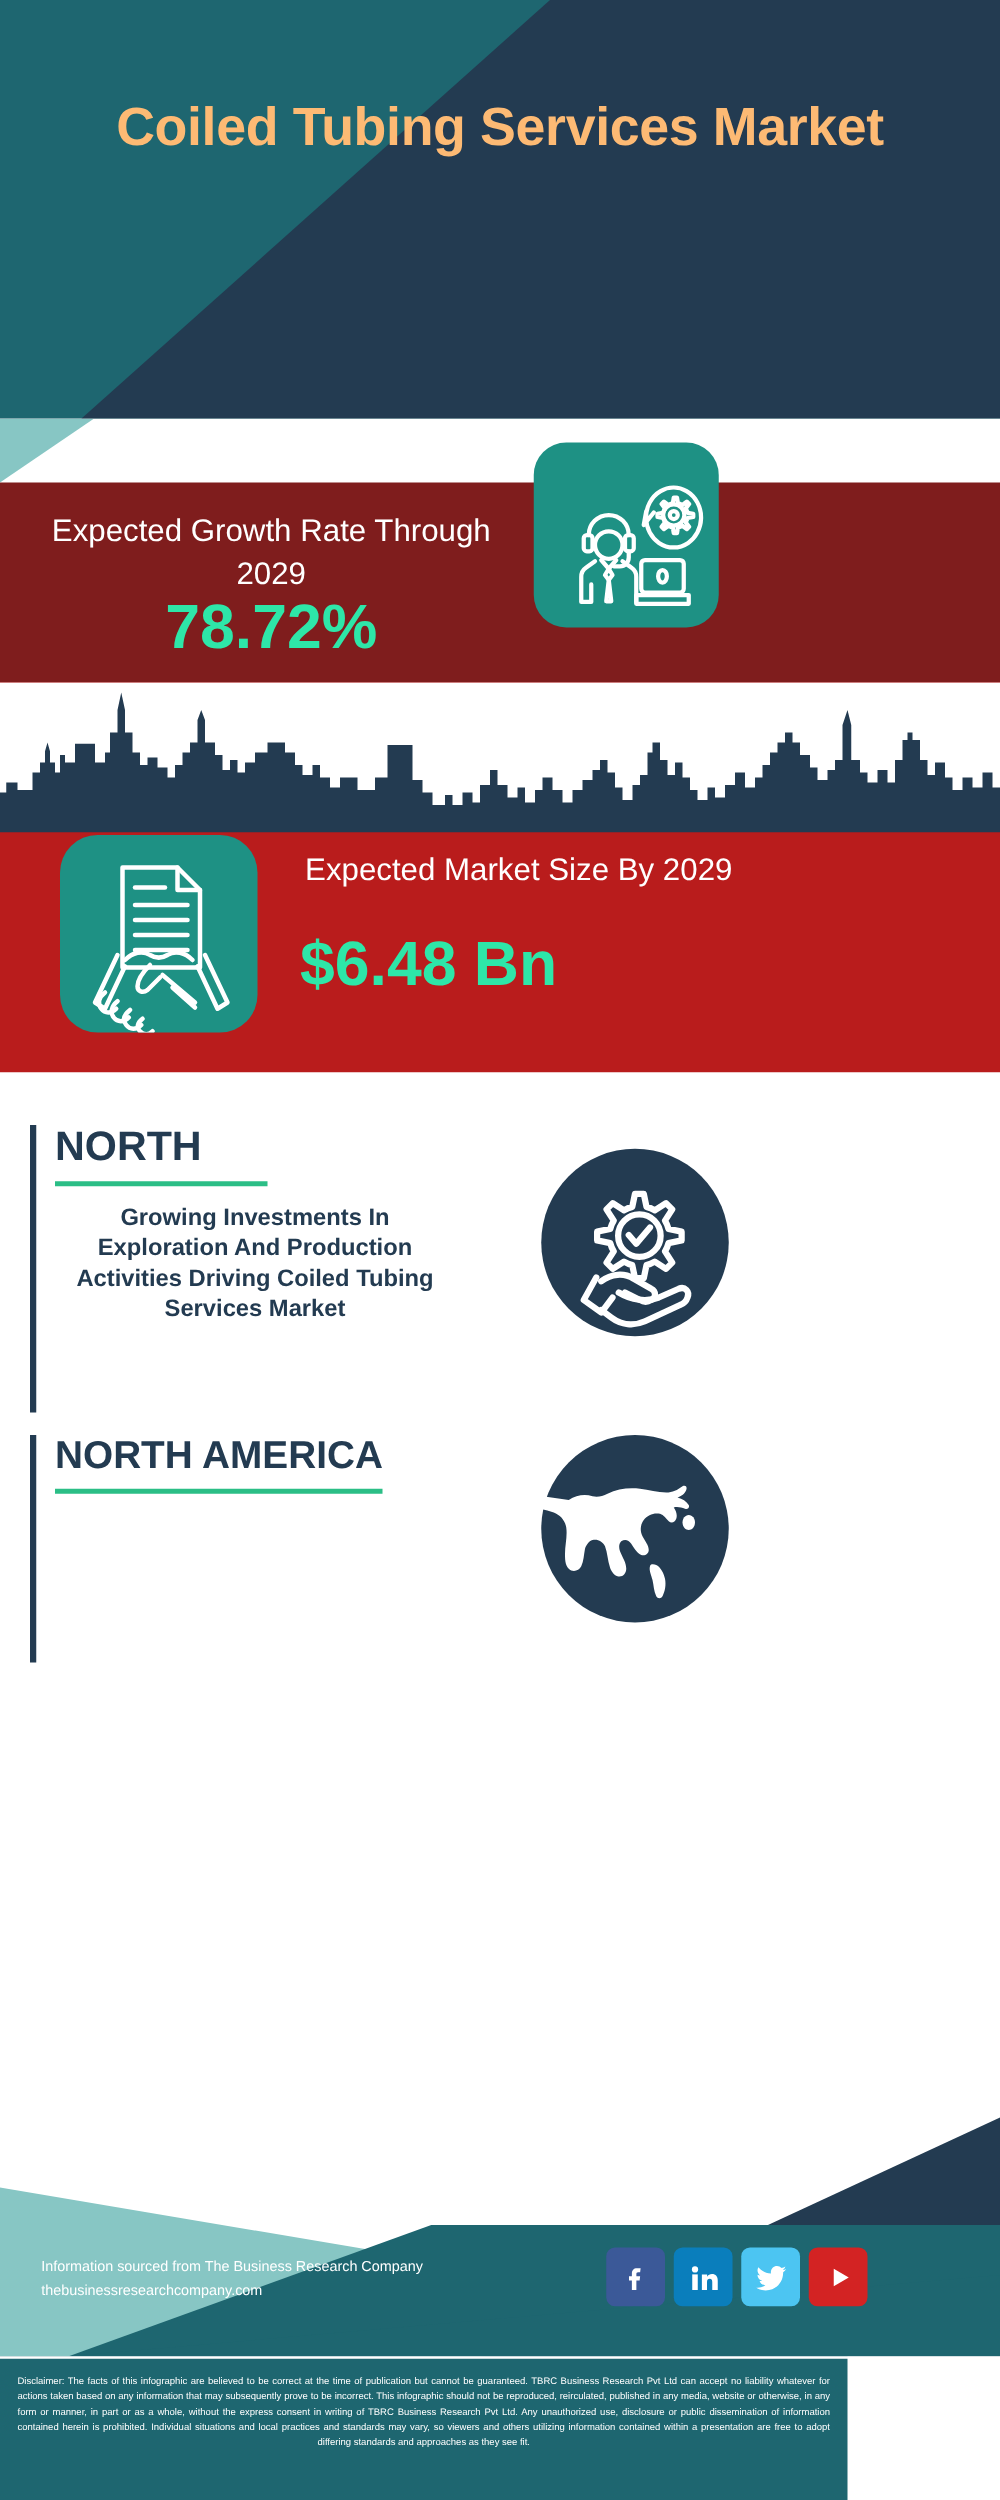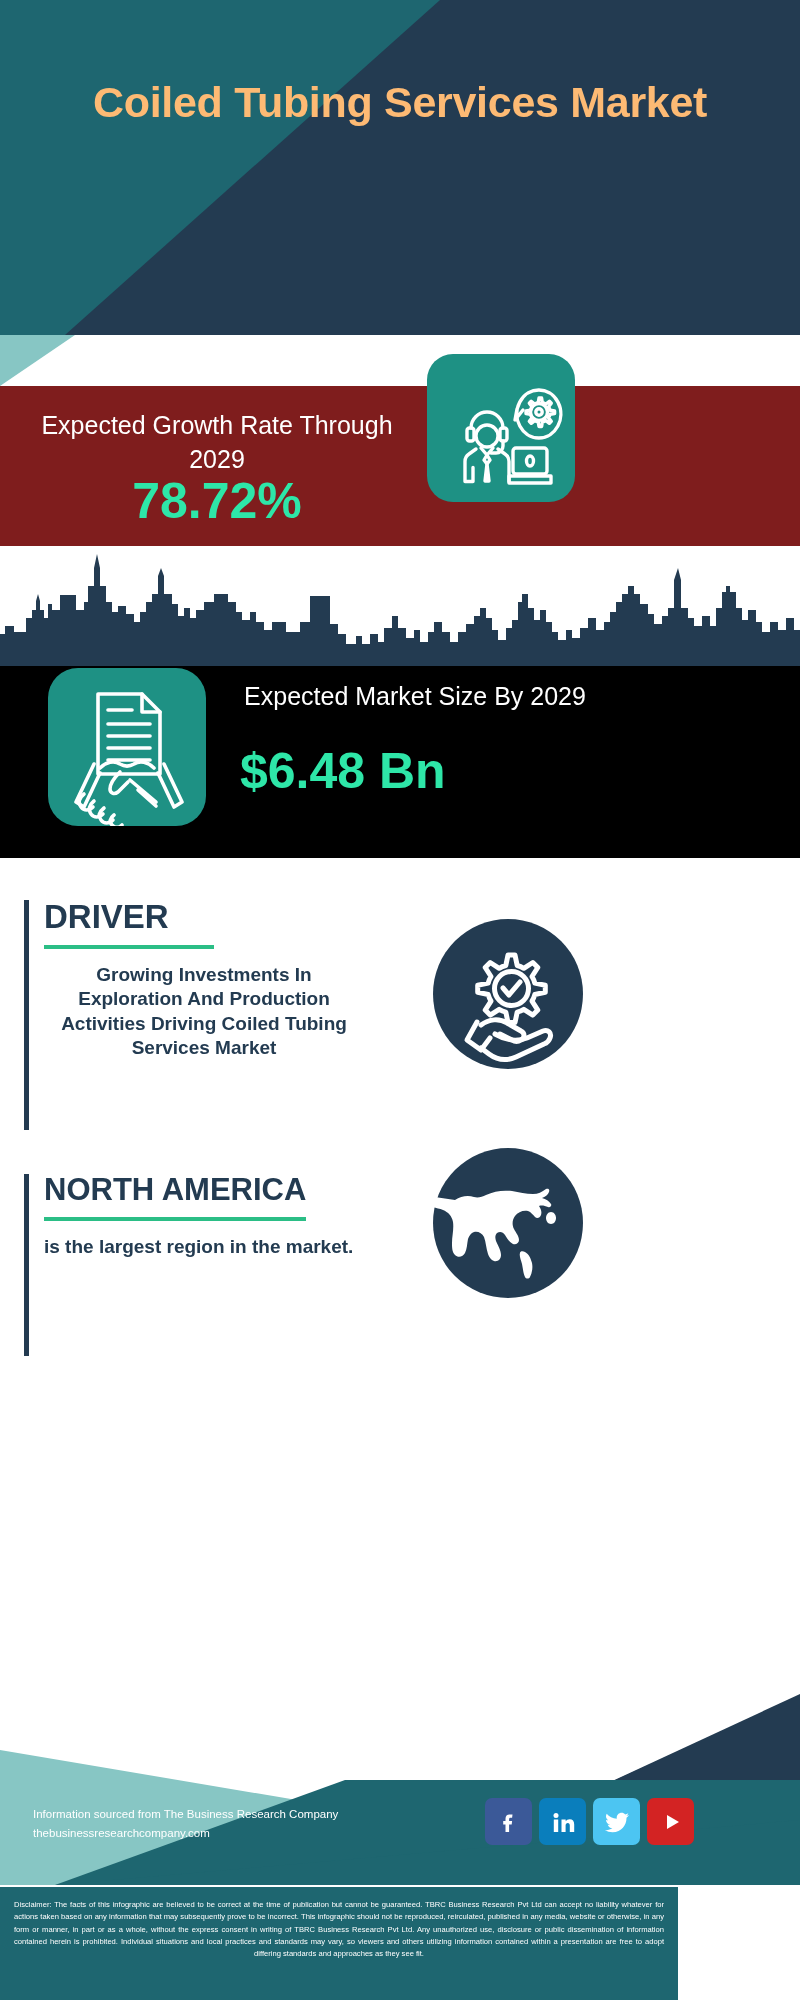--- a/index.html
+++ b/index.html
@@ -48,21 +48,21 @@
   }
   .growth-icon-box {
     position:absolute; left:427px; top:-32px;
     width:148px; height:148px; border-radius:26px;
     background:#1E9184;
   }
 
   
   .skyline-sec {
     position:absolute; left:0; top:546px; width:800px; height:312px;
-    background:#000000; overflow:hidden;
+    background:#b91c1c; overflow:hidden;
   }
   .skyline-white {
     position:absolute; left:0; top:0; width:800px; height:110px;
     background:#ffffff;
   }
   .skyline-svg { position:absolute; left:0; top:0; }
 
   .size-icon-box {
     position:absolute; left:48px; top:122px;
     width:158px; height:158px; border-radius:30px;
@@ -220,46 +220,45 @@
 
   <div class="size-label">Expected Market Size By 2029</div>
   <div class="size-value">$6.48 Bn</div>
 </div>
 
 <div class="content">
 
   <div class="card" style="left:24px; top:42px; width:560px; height:230px;">
     <div class="card-bar" style="height:230px;"></div>
     <div style="padding-left:20px; width:340px;">
-      <div class="card-title" style="font-size:33px;">DRIVER</div>
+      <div class="card-title" style="font-size:33px;">NORTH</div>
       <div class="card-rule" style="width:170px;"></div>
       <div class="card-body" style="font-size:19px;text-align:center;">Growing Investments In Exploration And Production Activities Driving Coiled Tubing Services Market</div>
     </div>
   </div>
 
   <div class="card-icon" style="left:433px; top:61px; width:150px; height:150px;">
     <svg width="150" height="150" viewBox="0 0 150 150">
       <g fill="none" stroke="#ffffff" stroke-width="5" stroke-linecap="round" stroke-linejoin="round">
         <path d="M75 36 l7 0 l2.2 10.5 a24 24 0 0 1 6.6 2.8 l9 -5.8 l5 5 l-5.8 9 a24 24 0 0 1 2.8 6.6 l10.5 2.2 l0 7 l-10.5 2.2 a24 24 0 0 1 -2.8 6.6 l5.8 9 l-5 5 l-9 -5.8 a24 24 0 0 1 -6.6 2.8 l-2.2 10.5 l-7 0 l-2.2 -10.5 a24 24 0 0 1 -6.6 -2.8 l-9 5.8 l-5 -5 l5.8 -9 a24 24 0 0 1 -2.8 -6.6 l-10.5 -2.2 l0 -7 l10.5 -2.2 a24 24 0 0 1 2.8 -6.6 l-5.8 -9 l5 -5 l9 5.8 a24 24 0 0 1 6.6 -2.8 Z"></path>
         <circle cx="78.5" cy="69.5" r="17"></circle>
         <path d="M70 69 l6 7 l11 -13"></path>
 
         <path d="M44 103 l-10 18 l14 10 l9 -12"></path>
         <path d="M48 106 c8 -6 18 -7 26 -2 l14 8 c4 2 4 7 0 9 c-3 2 -6 2 -9 0 l-12 -6"></path>
         <path d="M62 115 c10 6 22 8 32 4 l16 -7 c5 -2 9 2 7 7 c-1 3 -3 5 -6 6 l-28 13 c-9 4 -19 3 -27 -3 l-8 -6"></path>
       </g>
     </svg>
   </div>
 
-  <div class="card" style="left:24px; top:316px; width:560px; height:182px;">
+  <div class="card" style="left:24px; top:290px; width:560px; height:182px;">
     <div class="card-bar" style="height:182px;"></div>
     <div style="padding-left:20px; width:340px;">
       <div class="card-title" style="font-size:31px;">NORTH AMERICA</div>
       <div class="card-rule" style="width:262px;"></div>
-      <div class="card-body" style="font-size:19px;">is the largest region in the market.</div>
     </div>
   </div>
 
   <div class="card-icon" style="left:433px; top:290px; width:150px; height:150px;">
     <svg width="150" height="150" viewBox="0 0 150 150">
       <path fill="#ffffff" d="M22 52 c6 -4 13 -5 19 -3 c4 1 8 0 12 -2 c8 -4 17 -5 26 -4 c7 1 14 3 21 3 c5 0 9 -2 13 -5 c2 -1 4 0 3 3 c-1 3 -4 5 -7 6 c4 1 7 3 9 6 c1 2 -1 4 -3 3 c-3 -1 -6 -2 -9 -1 c2 3 3 6 2 9 c-1 3 -4 4 -6 2 c-2 -2 -4 -5 -7 -6 c-5 -1 -10 1 -13 5 c-3 4 -3 9 -1 13 c2 4 5 7 5 11 c0 3 -3 5 -6 4 c-4 -2 -6 -6 -8 -9 c-2 -3 -5 -4 -8 -2 c-2 2 -2 5 -1 8 c2 5 5 9 5 14 c0 4 -3 7 -7 6 c-3 -1 -5 -4 -6 -7 c-2 -6 -2 -12 -4 -17 c-2 -4 -6 -6 -10 -5 c-3 1 -5 4 -6 7 c-1 5 -1 10 -3 14 c-2 4 -7 5 -10 2 c-3 -3 -3 -8 -3 -12 c0 -7 2 -14 1 -21 c-1 -6 -5 -10 -10 -12 c-5 -2 -11 -2 -15 -6 c-3 -2 -3 -6 -1 -8 Z"></path>
       <path fill="#ffffff" d="M92 104 c4 2 6 7 7 11 c1 5 0 10 -2 14 c-1 2 -4 2 -5 0 c-2 -4 -2 -9 -3 -13 c-1 -4 -3 -8 -2 -11 c0 -2 3 -2 5 -1 Z"></path>
       <path fill="#ffffff" d="M118 64 c3 0 5 3 5 6 c0 3 -2 6 -5 6 c-3 0 -5 -3 -5 -6 c0 -3 2 -6 5 -6 Z"></path>
     </svg>
   </div>

